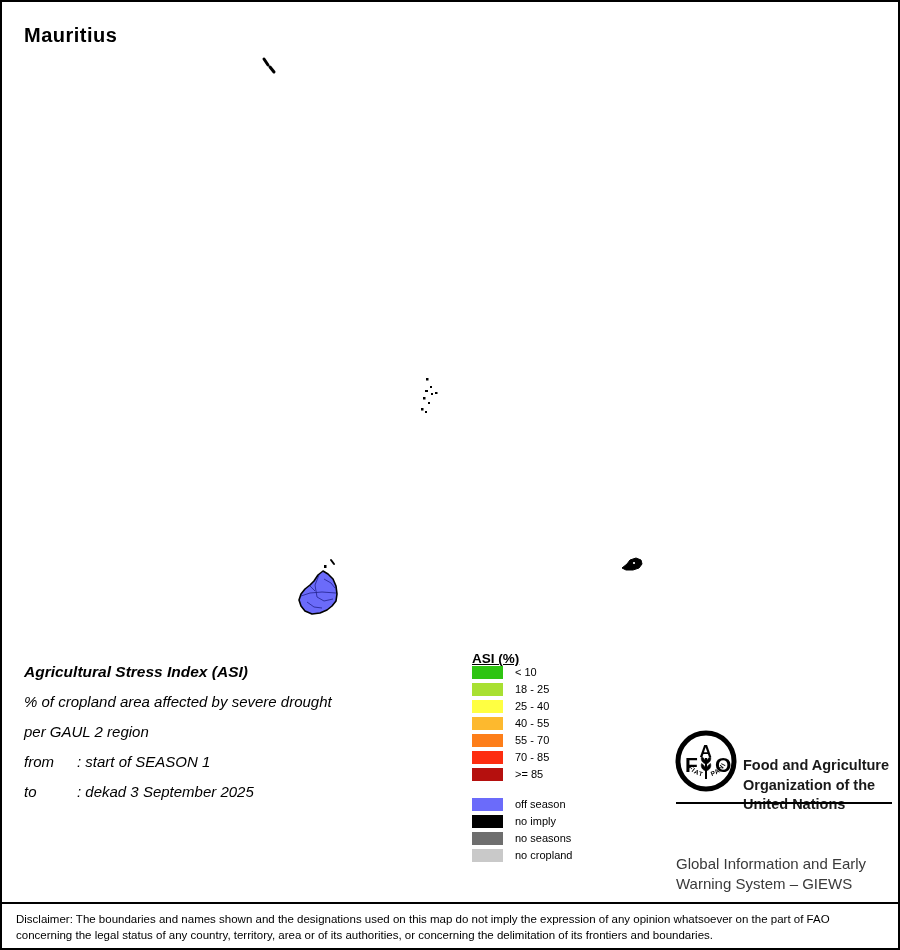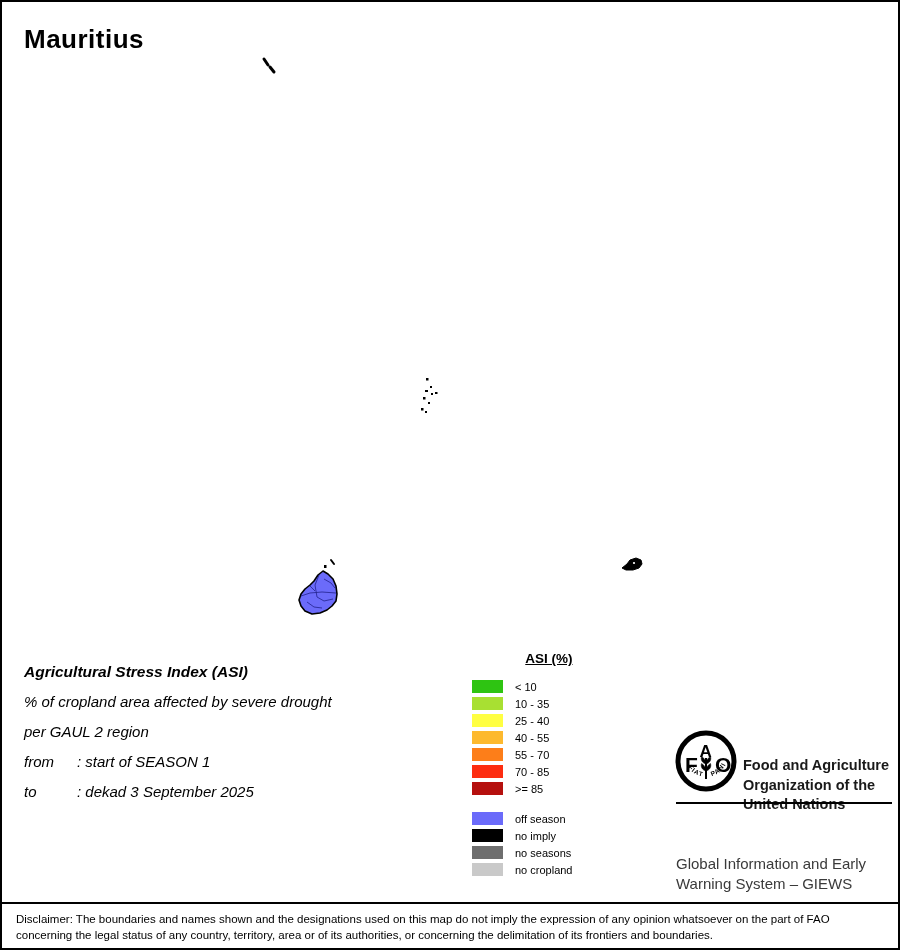--- a/index.html
+++ b/index.html
@@ -3,32 +3,32 @@
 <meta charset="utf-8">
 <style>
   html,body{margin:0;padding:0;background:#e8e8e8;}
   *{box-sizing:border-box;}
   #canvas{
     position:relative;width:900px;height:950px;background:#ffffff;
     border:2px solid #000;overflow:hidden;
     font-family:"Liberation Sans", sans-serif;color:#000;
   }
   
-  .map-title{position:absolute;left:22px;top:22px;font-size:26px;font-weight:bold;letter-spacing:.5px;}
+  .map-title{position:absolute;left:22px;top:22px;font-size:20px;font-weight:bold;letter-spacing:.5px;}
   
   .map-layer{position:absolute;left:0;top:0;width:900px;height:950px;}
   
   .info-block{position:absolute;left:22px;top:655px;font-size:15px;line-height:30px;white-space:nowrap;font-style:italic;}
   .info-heading{font-weight:bold;font-size:15.5px;}
   .kv-label{display:inline-block;width:53px;}
   .meta-block{position:absolute;left:22px;top:836px;font-size:15px;line-height:30px;white-space:nowrap;}
   
   .legend{position:absolute;left:470px;top:649px;}
-  .legend-title{font-size:13.5px;font-weight:bold;text-decoration:underline;margin-bottom:10px;text-align:right;}
-  .legend-row{display:flex;align-items:flex-end;height:17px;}
+  .legend-title{font-size:13.5px;font-weight:bold;text-decoration:underline;margin-bottom:0;}
+  .legend-row{display:flex;align-items:flex-start;height:17px;}
   .legend-swatch{width:31px;height:13px;flex:0 0 31px;}
   .legend-label{font-size:11px;margin-left:12px;white-space:nowrap;}
   .legend-gap{height:13px;}
   
   .fao-logo{position:absolute;left:673px;top:728px;width:62px;height:62px;}
   .fao-org{position:absolute;left:741px;top:734px;font-size:14.5px;font-weight:bold;line-height:19.5px;color:#1a1a1a;white-space:nowrap;margin-top:20px;}
   .fao-divider{position:absolute;left:674px;top:800px;width:216px;height:0;border-top:2px solid #000;}
   .giews{position:absolute;left:674px;top:852px;font-size:15px;line-height:19.5px;color:#3a3a3a;white-space:nowrap;}
   
   .disclaimer-box{position:absolute;left:0;top:900px;width:100%;height:46px;border-top:2px solid #000;}
@@ -93,21 +93,21 @@
 
   <div class="legend">
     <div class="legend-title">ASI (%)</div>
 
     <div class="legend-row">
       <span class="legend-swatch" style="background-color: rgb(46, 196, 18);"></span>
       <span class="legend-label">&lt; 10</span>
     </div>
     <div class="legend-row">
       <span class="legend-swatch" style="background-color: rgb(168, 224, 50);"></span>
-      <span class="legend-label">10 - 35</span>
+      <span class="legend-label">18 - 25</span>
     </div>
     <div class="legend-row">
       <span class="legend-swatch" style="background-color: rgb(255, 255, 66);"></span>
       <span class="legend-label">25 - 40</span>
     </div>
     <div class="legend-row">
       <span class="legend-swatch" style="background-color: rgb(253, 185, 46);"></span>
       <span class="legend-label">40 - 55</span>
     </div>
     <div class="legend-row">

